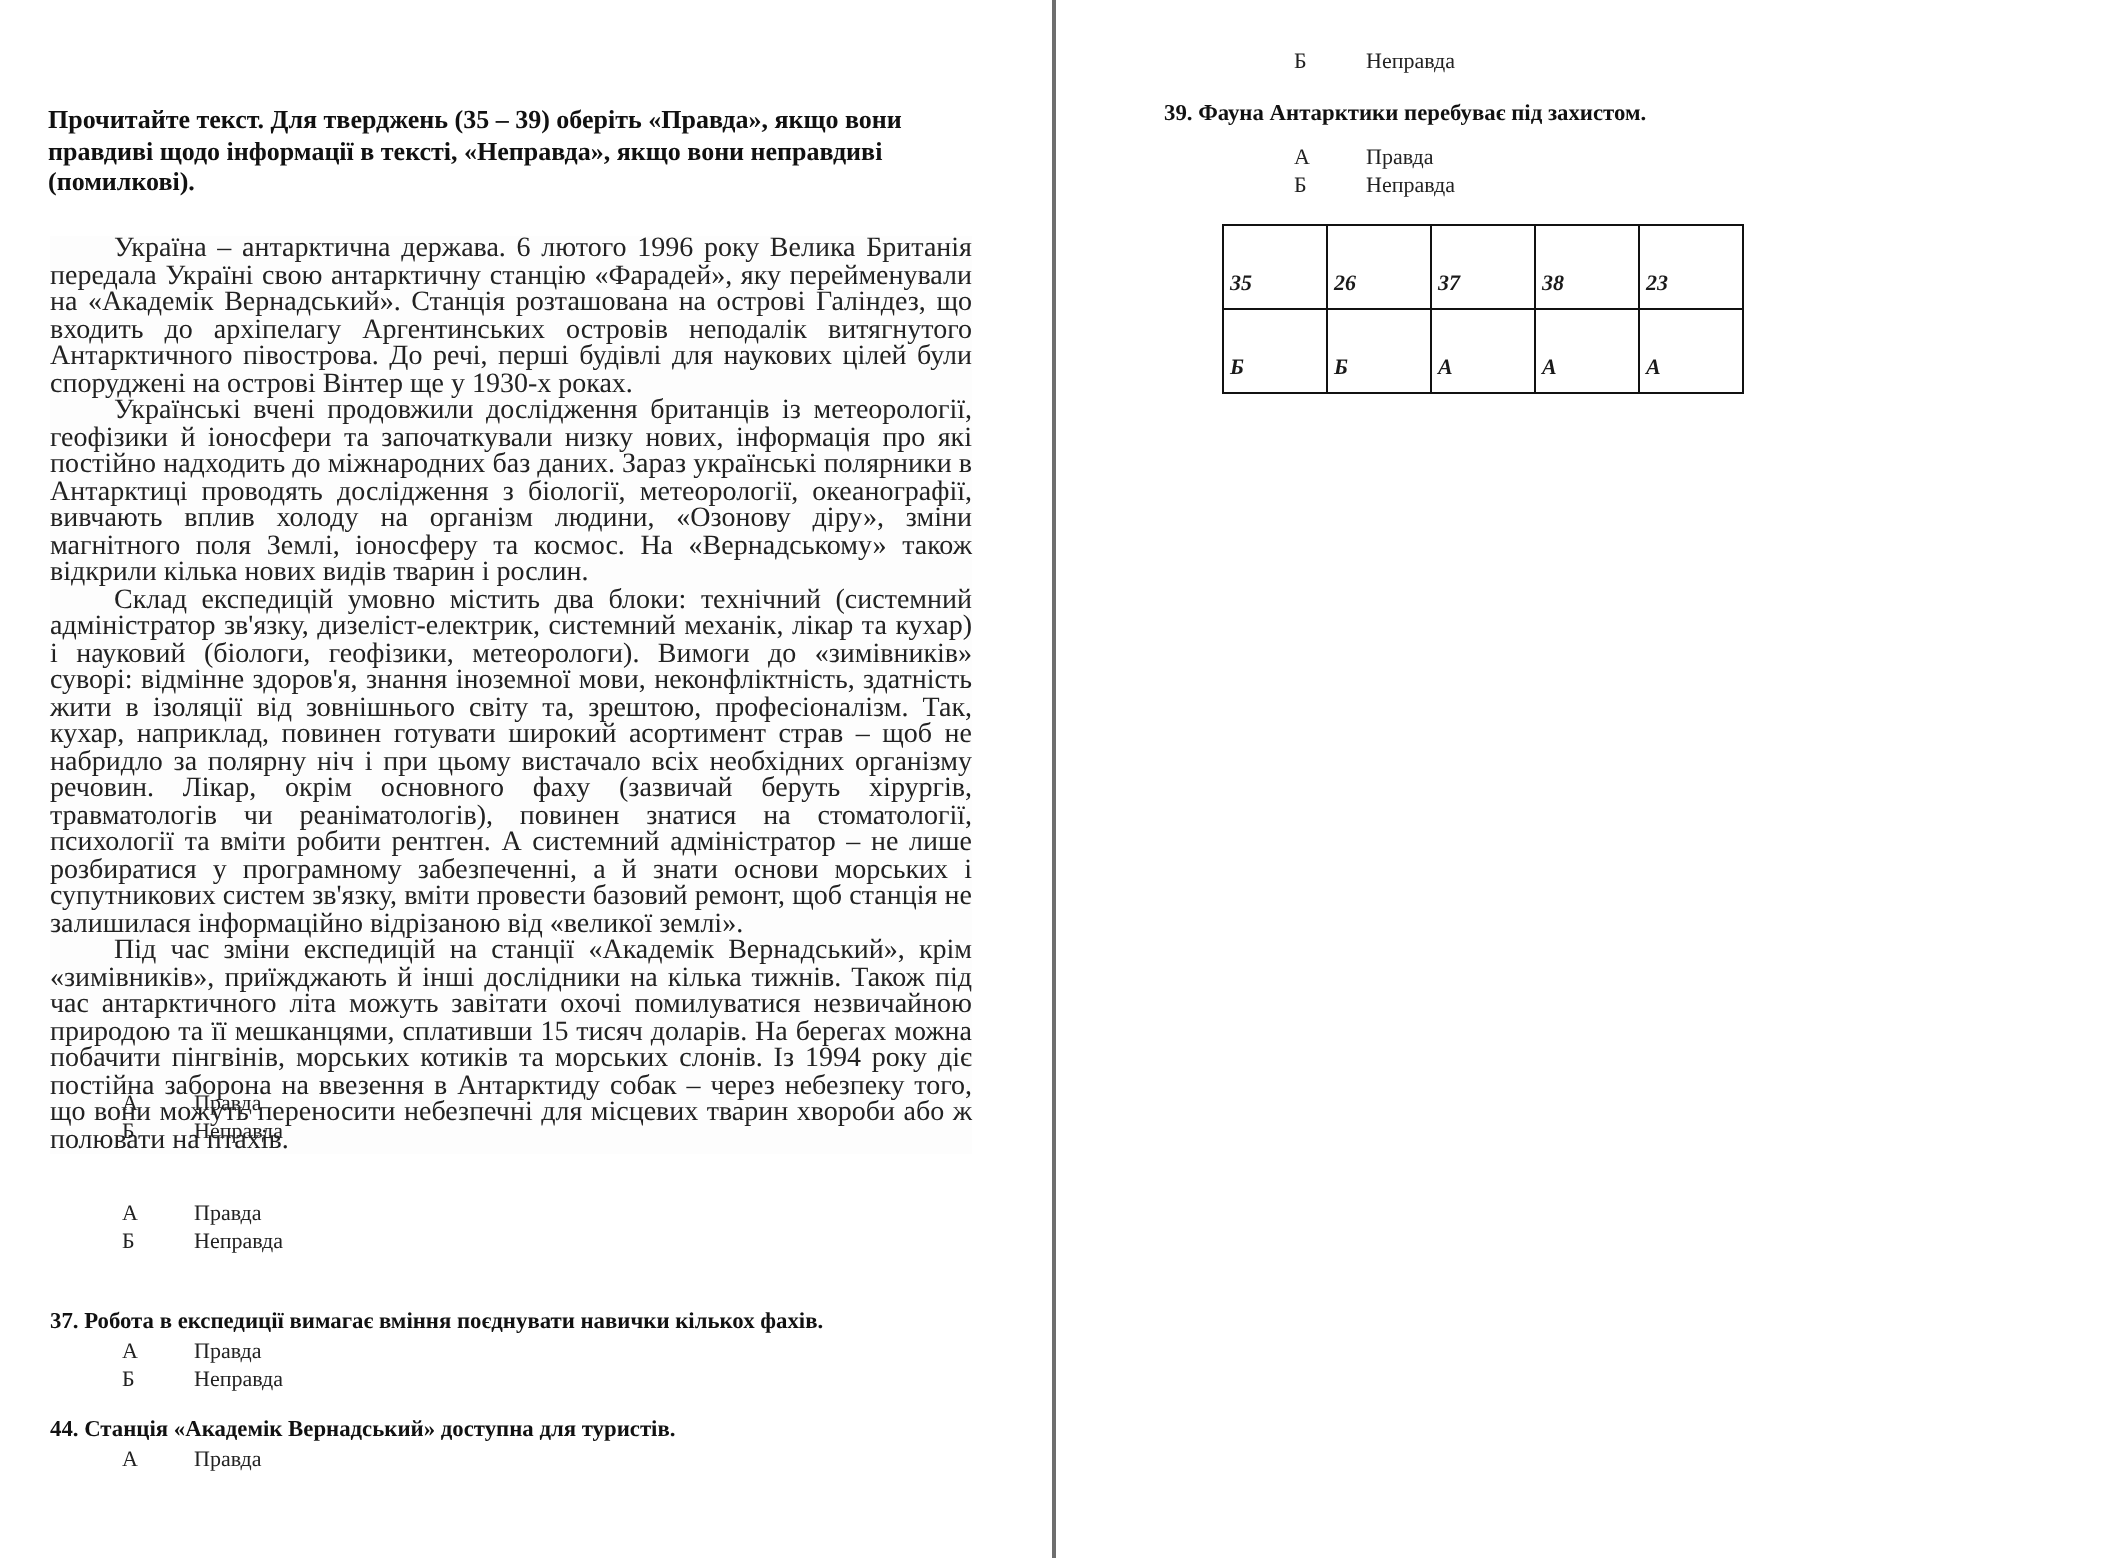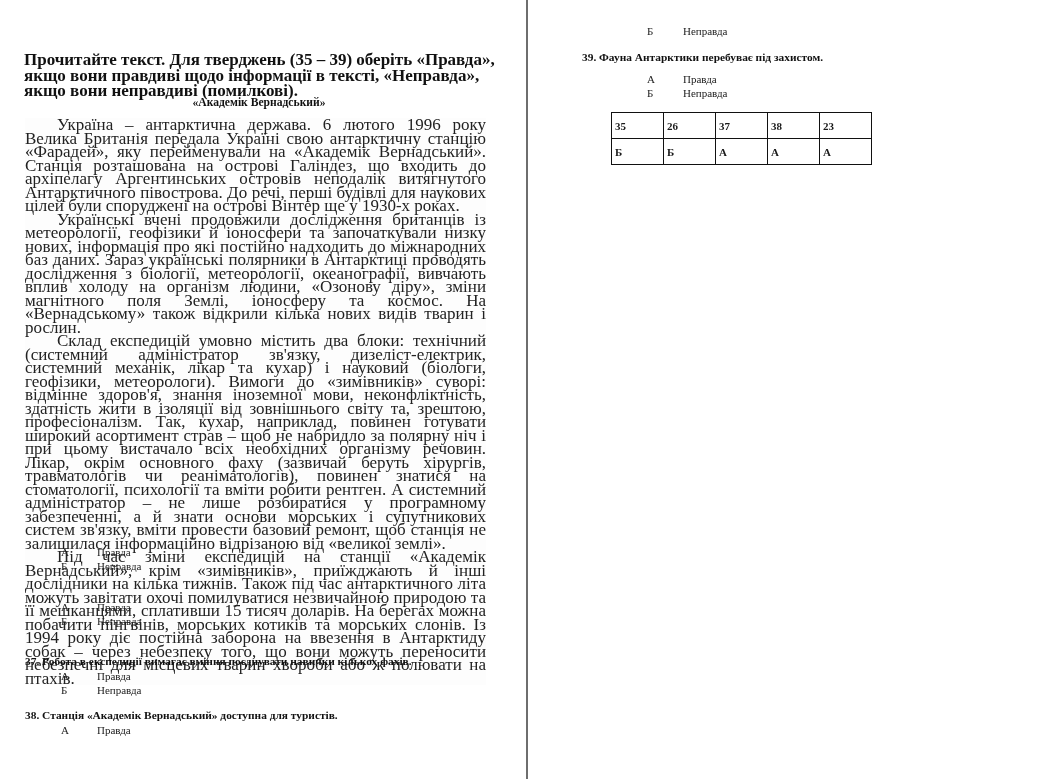--- a/index.html
+++ b/index.html
@@ -11,53 +11,52 @@
     position:absolute; left:0; top:0; width:526px; height:779px; background:#fff;
   }
   .divider {
     position:absolute; left:526px; top:0; width:2px; height:779px; background:#6e6e6e;
   }
   .page-right {
     position:absolute; left:528px; top:0; width:527px; height:779px; background:#fff;
   }
   .instructions {
     position:absolute; left:24px; top:52px; width:475px;
-    font-weight:bold; font-size:17px; line-height:15.5px; color:#111;
+    font-weight:bold; font-size:13px; line-height:15.5px; color:#111;
   }
   .passage-title {
     position:absolute; left:24px; top:96px; width:470px; text-align:center;
     font-weight:bold; font-size:11.6px; color:#111;
   }
   .passage {
     position:absolute; left:25px; top:118px; width:461px;
-    font-size:17px; line-height:13.5px; color:#222; text-align:justify;
+    font-size:14px; line-height:13.5px; color:#222; text-align:justify;
     background:#fdfdfd;
   }
   .passage p { margin:0; text-indent:32px; }
   .question { position:absolute; left:25px; width:470px; }
   .q-text { font-weight:bold; font-size:11.4px; line-height:15px; color:#111; }
   .opt { display:flex; font-size:11px; line-height:14px; color:#222; }
   .opt .letter { width:36px; padding-left:36px; }
   .gap { height:6px; }
   .r-opt { position:absolute; display:flex; font-size:11px; line-height:14px; color:#222; }
   .r-opt .letter { width:36px; }
   .answer-table {
     position:absolute; left:611px; top:112px; border-collapse:collapse;
     font-weight:bold; font-size:11px;
   }
   .answer-table td {
-    border:1.5px solid #111; width:48px; height:25px; padding:0 0 0 3px; vertical-align:middle;
+    border:1.5px solid #111; width:48px; height:25px; padding:16px 0 0 3px; vertical-align:middle;font-style:italic;
   }
 </style>
 </head>
 <body>
 
 <div class="page-left">
   <div class="instructions">Прочитайте текст. Для тверджень (35 – 39) оберіть «Правда», якщо вони правдиві щодо інформації в тексті,  «Неправда», якщо вони неправдиві (помилкові).</div>
-  <div class="passage-title">«Академік Вернадський»</div>
   <div class="passage">
     <p>Україна – антарктична держава. 6 лютого 1996 року Велика Британія передала Україні свою антарктичну станцію «Фарадей», яку перейменували на «Академік Вернадський». Станція розташована на острові Галіндез, що входить до архіпелагу Аргентинських островів неподалік витягнутого Антарктичного півострова. До речі, перші будівлі для наукових цілей були споруджені на острові Вінтер ще у 1930-х роках.</p>
     <p>Українські вчені продовжили дослідження британців із метеорології, геофізики й іоносфери та започаткували низку нових, інформація про які постійно надходить до міжнародних баз даних. Зараз українські полярники в Антарктиці проводять дослідження з біології, метеорології, океанографії, вивчають вплив холоду на організм людини, «Озонову діру», зміни магнітного поля Землі, іоносферу та космос. На «Вернадському» також відкрили кілька нових видів тварин і рослин.</p>
     <p>Склад експедицій умовно містить два блоки: технічний (системний адміністратор зв'язку, дизеліст-електрик, системний механік, лікар та кухар) і науковий (біологи, геофізики, метеорологи). Вимоги до «зимівників» суворі: відмінне здоров'я, знання іноземної мови, неконфліктність, здатність жити в ізоляції від зовнішнього світу та, зрештою, професіоналізм. Так, кухар, наприклад, повинен готувати широкий асортимент страв – щоб не набридло за полярну ніч і при цьому вистачало всіх необхідних організму речовин. Лікар, окрім основного фаху (зазвичай беруть хірургів, травматологів чи реаніматологів), повинен знатися на стоматології, психології та вміти робити рентген. А системний адміністратор – не лише розбиратися у програмному забезпеченні, а й знати основи морських і супутникових систем зв'язку, вміти провести базовий ремонт, щоб станція не залишилася інформаційно відрізаною від «великої землі».</p>
     <p>Під час зміни експедицій на станції «Академік Вернадський», крім «зимівників», приїжджають й інші дослідники на кілька тижнів. Також під час антарктичного літа можуть завітати охочі помилуватися незвичайною природою та її мешканцями, сплативши 15 тисяч доларів. На берегах можна побачити пінгвінів, морських котиків та морських слонів. Із 1994 року діє постійна заборона на ввезення в Антарктиду собак – через небезпеку того, що вони можуть переносити небезпечні для місцевих тварин хвороби або ж полювати на птахів.</p>
   </div>
 
   <div class="question" style="top:539px;">
     <div class="gap"></div>
     <div class="opt">
@@ -87,21 +86,21 @@
         <span class="letter">А</span>
         <span>Правда</span>
       </div>
     <div class="opt">
         <span class="letter">Б</span>
         <span>Неправда</span>
       </div>
   </div>
 
   <div class="question" style="top:708px;">
-    <div class="q-text">38. Станція «Академік Вернадський» доступна для туристів.</div>
+    <div class="q-text">44. Станція «Академік Вернадський» доступна для туристів.</div>
     <div class="opt">
         <span class="letter">А</span>
         <span>Правда</span>
       </div>
   </div>
 </div>
 
 <div class="divider"></div>
 
 <div class="page-right"></div>

